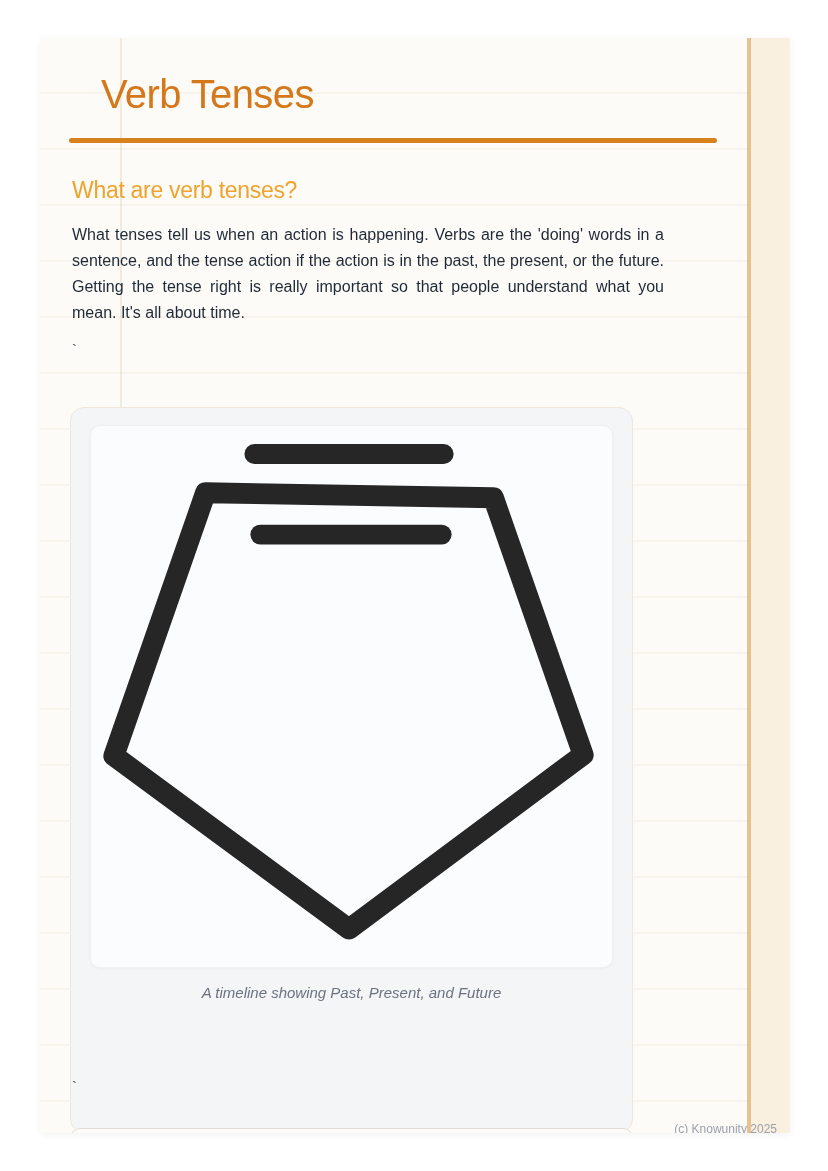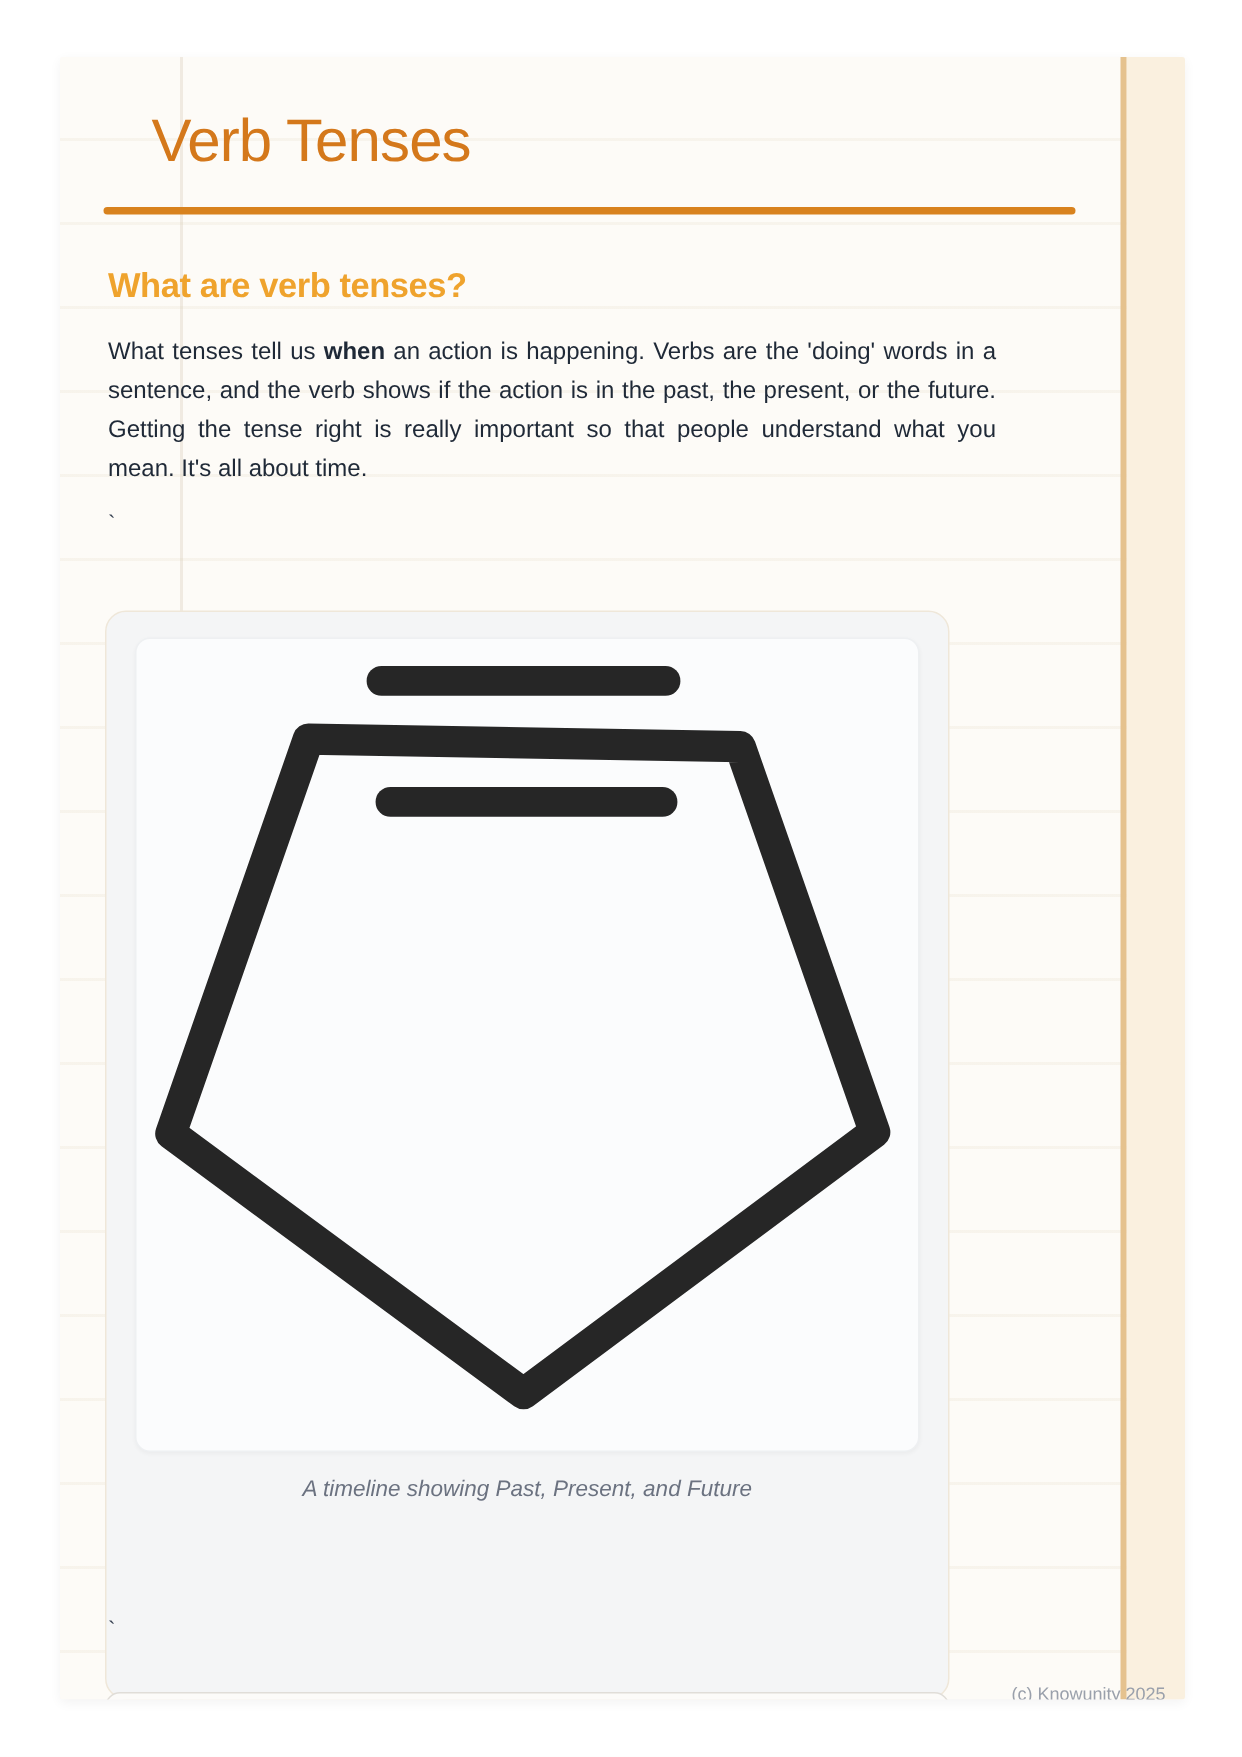--- a/index.html
+++ b/index.html
@@ -56,34 +56,34 @@
     position: absolute;
     left: 29px; top: 100px;
     width: 648px; height: 5px;
     border-radius: 3px;
     background: #D8821E;
   }
   .section-heading {
     position: absolute;
     left: 32px; top: 139px;
     font-size: 23px;
-    font-weight: bold;
+    font-weight: normal;
     letter-spacing: -0.3px;
     color: #EFA32D;
   }
   .intro-paragraph {
     position: absolute;
     left: 32px; top: 184px;
     width: 592px;
     font-size: 16px;
     line-height: 26px;
     color: #1F2937;
     text-align: justify;
   }
-  .intro-paragraph .bold-word { font-weight: bold; }
+  .intro-paragraph .bold-word { font-weight: normal; }
   .stray-mark {
     position: absolute;
     left: 32px;
     font-size: 15px;
     color: #374151;
   }
   .stray-mark-1 { top: 303px; }
   .stray-mark-2 { top: 1040px; }
   
   .figure-card {
@@ -140,21 +140,21 @@
   <div class="margin-line-left"></div>
   <div class="margin-strip-right"></div>
   <div class="margin-line-right"></div>
 
   <h1 class="doc-title">Verb Tenses</h1>
 
   <div class="title-rule"></div>
 
   <h2 class="section-heading">What are verb tenses?</h2>
 
-  <p class="intro-paragraph"><span>What tenses tell us </span><span class="bold-word">when</span><span> an action is happening. Verbs are the 'doing' words in a sentence, and the verb shows if the action is in the past, the present, or the future. Getting the tense right is really important so that people understand what you mean. It's all about time.</span></p>
+  <p class="intro-paragraph"><span>What tenses tell us </span><span class="bold-word">when</span><span> an action is happening. Verbs are the 'doing' words in a sentence, and the tense action if the action is in the past, the present, or the future. Getting the tense right is really important so that people understand what you mean. It's all about time.</span></p>
 
   <div class="stray-mark stray-mark-1">`</div>
 
   <figure class="figure-card">
     <div class="figure-image-box">
       <svg viewBox="0 0 523 543" xmlns="http://www.w3.org/2000/svg" aria-hidden="true">
         <g fill="none" stroke-linejoin="round" stroke-linecap="round">
 
           <g stroke="#FBFCFD" stroke-width="36">
             <polygon points="115,67 404,72 494,330 259,505 23,331"></polygon>

